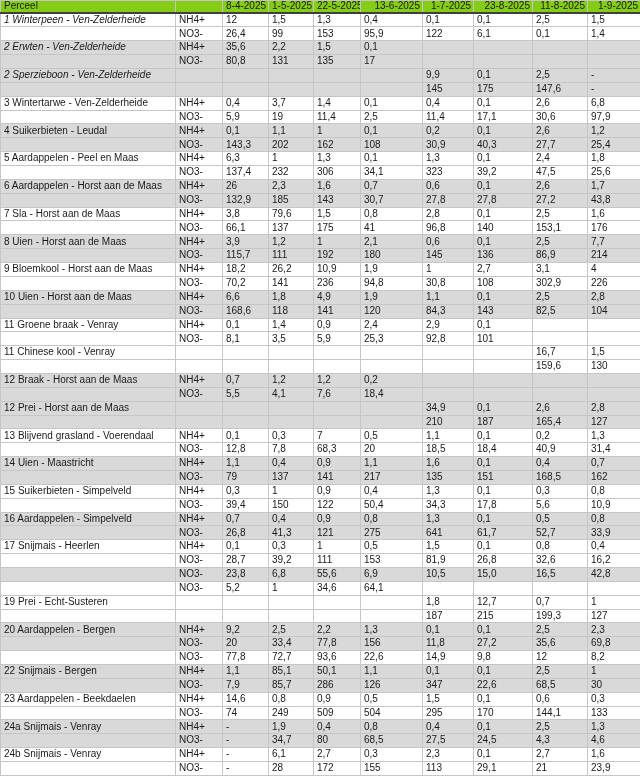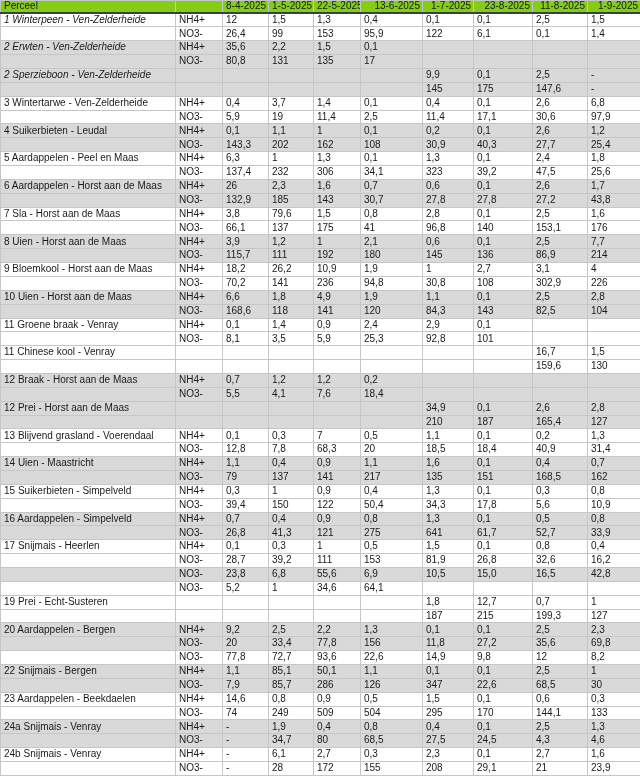--- a/index.html
+++ b/index.html
@@ -710,19 +710,19 @@
         <td>2,7</td>
         <td>1,6</td>
       </tr>
       <tr>
         <td class="perceel"></td>
         <td>NO3-</td>
         <td>-</td>
         <td>28</td>
         <td>172</td>
         <td>155</td>
-        <td>208</td>
+        <td>113</td>
         <td>29,1</td>
         <td>21</td>
         <td>23,9</td>
       </tr>
     </tbody>
 </table>
 
 </body></html>

